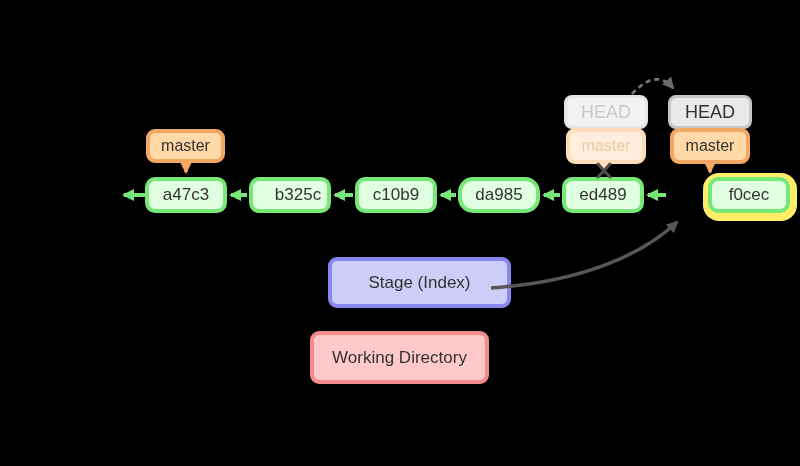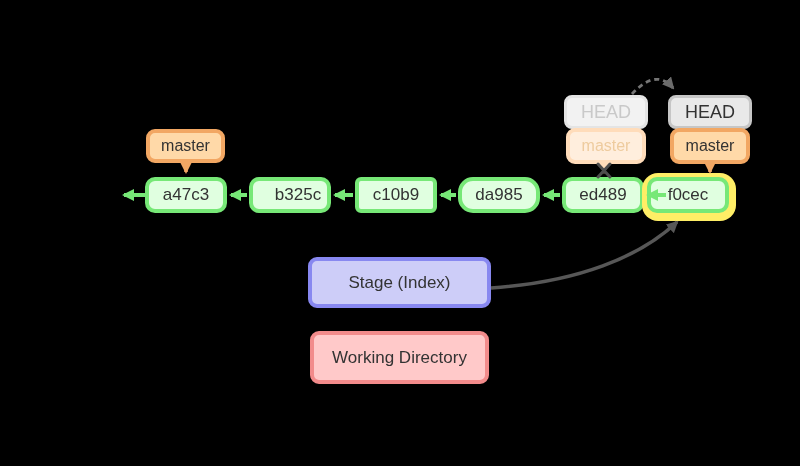--- a/index.html
+++ b/index.html
@@ -29,21 +29,21 @@
   .faded-head{
     background:var(--faded-head-fill,#f2f2f2);border-color:var(--faded-head-border,#e4e4e4);
     color:var(--faded-head-text,#c9c9c9);
   }
   .faded-ref{
     background:var(--faded-ref-fill,#ffeedd);border-color:var(--faded-ref-border,#ffdcba);
     color:var(--faded-ref-text,#eecb9e);
   }
   .area{border-radius:9px;font-size:17px;}
   .stage{
-    background:var(--stage-fill,#cdcdf8);border:4px solid var(--stage-border,#8888f0);
+    background:var(--stage-fill,#cdcdf8);border:4px solid var(--stage-border,#8888f0);margin-left:20px;
   }
   .working{
     background:var(--working-fill,#ffc9c9);border:4px solid var(--working-border,#f28b8b);
   }
   #arrow-layer{position:absolute;left:0;top:0;pointer-events:none;}
   .arrow-green{stroke:var(--commit-border,#77e877);stroke-width:4;fill:none;}
   .arrow-orange{stroke:var(--ref-border,#f2a763);stroke-width:3.5;fill:none;}
   .arrow-orange-faded{stroke:var(--faded-ref-border,#ffdcba);stroke-width:3.5;fill:none;}
   .arrow-dashed{stroke:#757575;stroke-width:2.8;fill:none;stroke-dasharray:5 4;}
   .arrow-dark{stroke:var(--arrow-dark,#575757);stroke-width:3.5;fill:none;}
@@ -57,24 +57,24 @@
   <div class="box ref" style="left:146px;top:129px;width:79px;height:34px;">master</div>
 
   <div class="box headbox faded-head" style="left:564px;top:95px;width:84px;height:34px;">HEAD</div>
   <div class="box ref faded-ref" style="left:566px;top:128px;width:80px;height:36px;">master</div>
 
   <div class="box headbox" style="left:668px;top:95px;width:84px;height:34px;">HEAD</div>
   <div class="box ref" style="left:670px;top:128px;width:80px;height:36px;">master</div>
 
   <div class="box commit" style="left:145px;">a47c3</div>
   <div class="box commit" style="left:249px;padding-left:16px;">b325c</div>
-  <div class="box commit" style="left:355px;border-radius:6px;">c10b9</div>
+  <div class="box commit" style="left:355px;">c10b9</div>
   <div class="box commit" style="left:458px;border-radius:15px;">da985</div>
   <div class="box commit" style="left:562px;">ed489</div>
-  <div class="box commit highlighted" style="left:647px;">f0cec</div>
+  <div class="box commit highlighted" style="left:708px;">f0cec</div>
 
   <div class="box area stage" style="left:308px;top:257px;width:183px;height:51px;">Stage (Index)</div>
   <div class="box area working" style="left:310px;top:331px;width:179px;height:53px;">Working Directory</div>
 
   <svg id="arrow-layer" width="800" height="466" viewBox="0 0 800 466">
     <defs>
       <marker id="ah-green" markerUnits="userSpaceOnUse" markerWidth="12" markerHeight="12" viewBox="0 0 12 12" refX="10" refY="6" orient="auto">
         <path d="M0,0 L12,6 L0,12 Z" fill="#77e877"></path>
       </marker>
       <marker id="ah-orange" markerUnits="userSpaceOnUse" markerWidth="12" markerHeight="12" viewBox="0 0 12 12" refX="10" refY="6" orient="auto">

